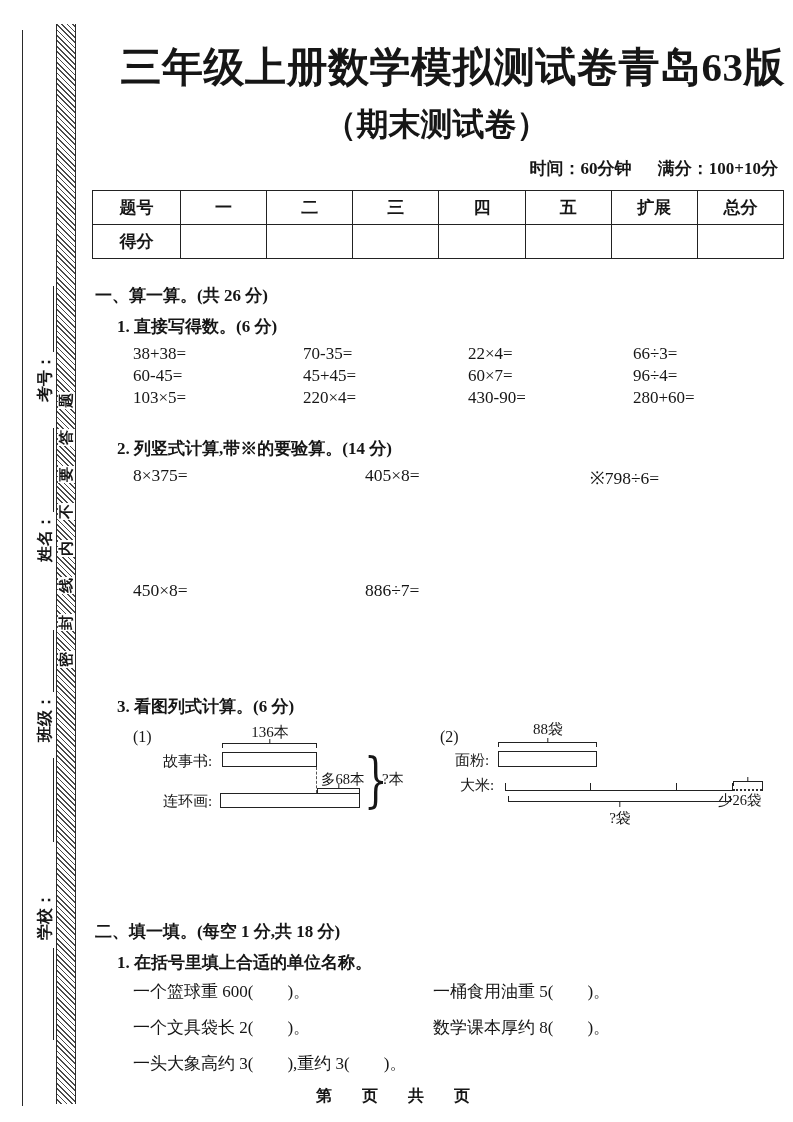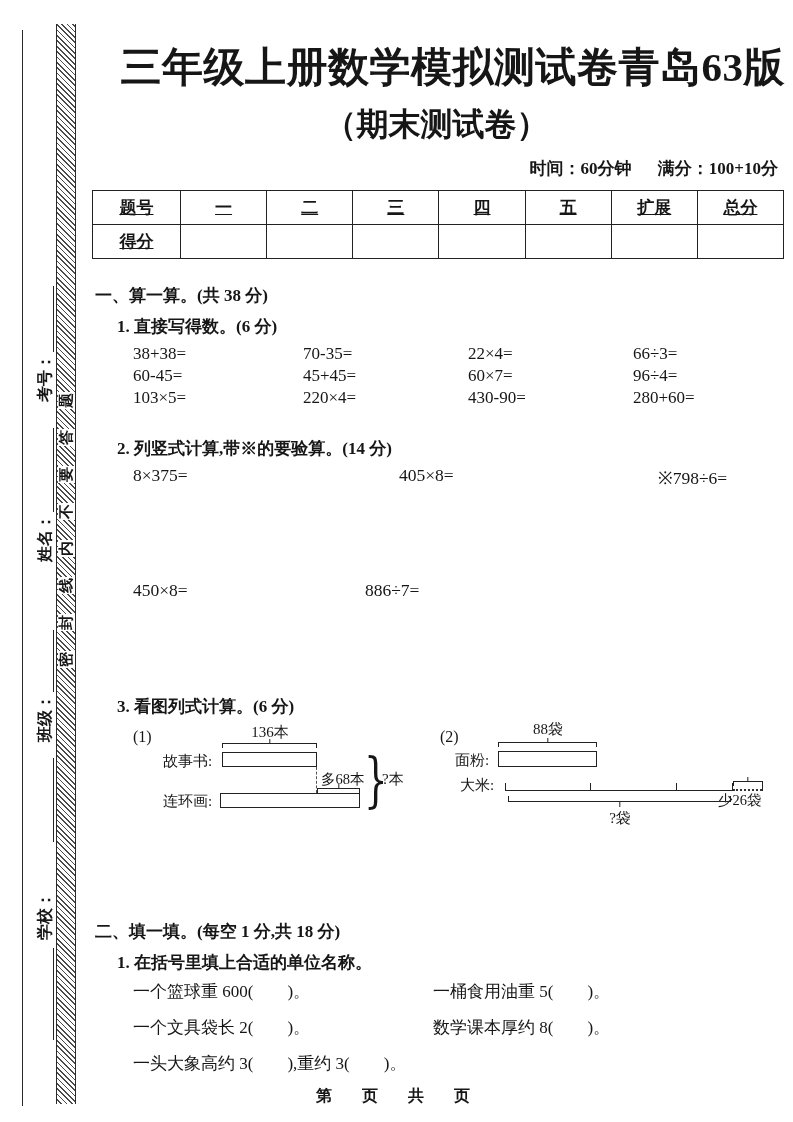--- a/index.html
+++ b/index.html
@@ -39,21 +39,21 @@
               font-size:32px; font-weight:700; }
   .meta { position:absolute; left:88px; top:157px; width:690px; text-align:right;
           font-size:17px; font-weight:700; }
   .meta span + span { margin-left:22px; }
 
   
   .score-table { position:absolute; left:92px; top:190px; width:692px;
                  border-collapse:collapse; table-layout:fixed; }
   .score-table td { border:1px solid #222; height:34px; text-align:center;
                     font-size:17px; font-weight:600; }
-  .score-table { border:1.5px solid #222;text-decoration:underline; }
+  .score-table { border:1.5px solid #222; }
   .score-table td.c0 { width:88px; }
 
   
   .h-sec { position:absolute; font-size:17px; font-weight:700; }
   .h-sub { position:absolute; font-size:17px; font-weight:700; }
   .direct-grid { position:absolute; left:133px; top:344px; width:622px;
                  display:grid; grid-template-columns:170px 165px 165px 1fr;
                  row-gap:2px; font-size:17px; }
   .vgrid { position:absolute; left:133px; width:622px; display:grid;
            grid-template-columns:232px 225px 1fr; font-size:17.5px; }
@@ -142,40 +142,40 @@
       <td></td>
       <td></td>
       <td></td>
       <td></td>
       <td></td>
       <td></td>
     </tr>
   </tbody>
     </table>
 
-  <div class="h-sec" style="left:95px; top:284px;">一、算一算。(共 38 分)</div>
+  <div class="h-sec" style="left:95px; top:284px;">一、算一算。(共 26 分)</div>
   <div class="h-sub" style="left:117px; top:315px;">1. 直接写得数。(6 分)</div>
 
   <div class="direct-grid">
     <span>38+38=</span>
     <span>70-35=</span>
     <span>22×4=</span>
     <span>66÷3=</span>
     <span>60-45=</span>
     <span>45+45=</span>
     <span>60×7=</span>
     <span>96÷4=</span>
     <span>103×5=</span>
     <span>220×4=</span>
     <span>430-90=</span>
     <span>280+60=</span>
   </div>
 
   <div class="h-sub" style="left:117px; top:437px;">2. 列竖式计算,带※的要验算。(14 分)</div>
-  <div class="vgrid" style="top:465px;gap:34px;">
+  <div class="vgrid" style="top:465px;">
     <span>8×375=</span>
     <span>405×8=</span>
     <span>※798÷6=</span>
   </div>
   <div class="vgrid" style="top:580px;">
     <span>450×8=</span>
     <span>886÷7=</span>
   </div>
 
   <div class="h-sub" style="left:117px; top:695px;">3. 看图列式计算。(6 分)</div>

